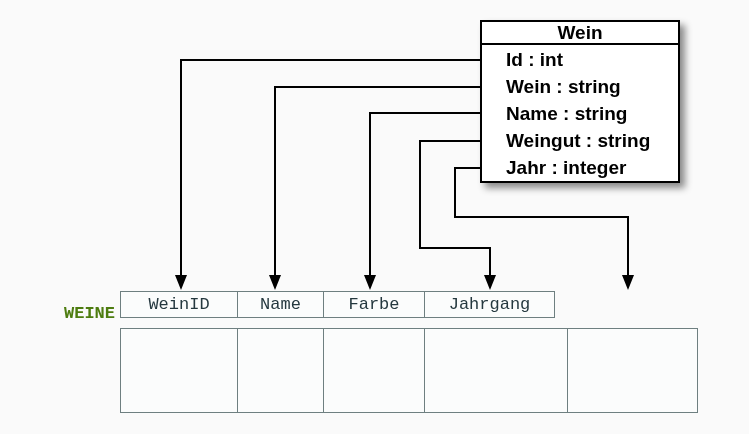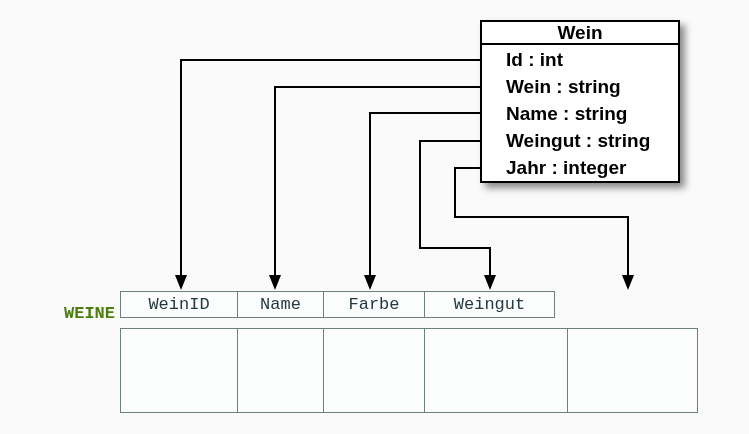--- a/index.html
+++ b/index.html
@@ -89,21 +89,21 @@
       <div class="class-attr">Jahr : integer</div>
     </div>
   </div>
 
   <div class="table-label">WEINE</div>
 
   <div class="table-row header-row">
     <div class="cell c0">WeinID</div>
     <div class="cell c1">Name</div>
     <div class="cell c2">Farbe</div>
-    <div class="cell c4">Weingut</div>
+    <div class="cell c4">Jahrgang</div>
   </div>
 
   <div class="table-row body-row">
     <div class="cell c0"></div>
     <div class="cell c1"></div>
     <div class="cell c2"></div>
     <div class="cell c3"></div>
     <div class="cell c4"></div>
   </div>
 

